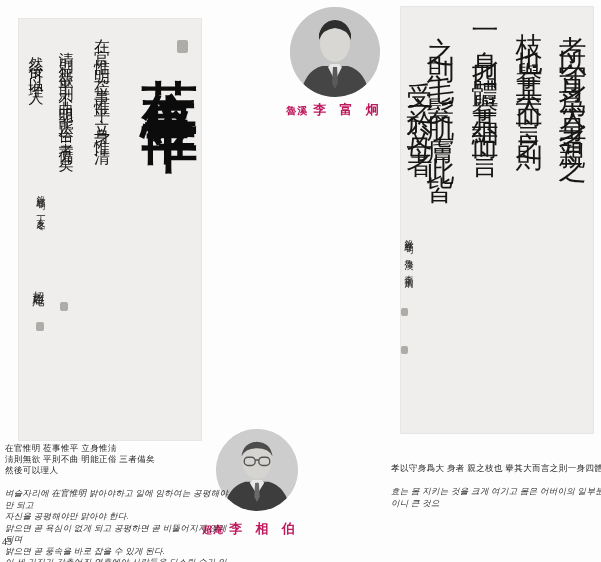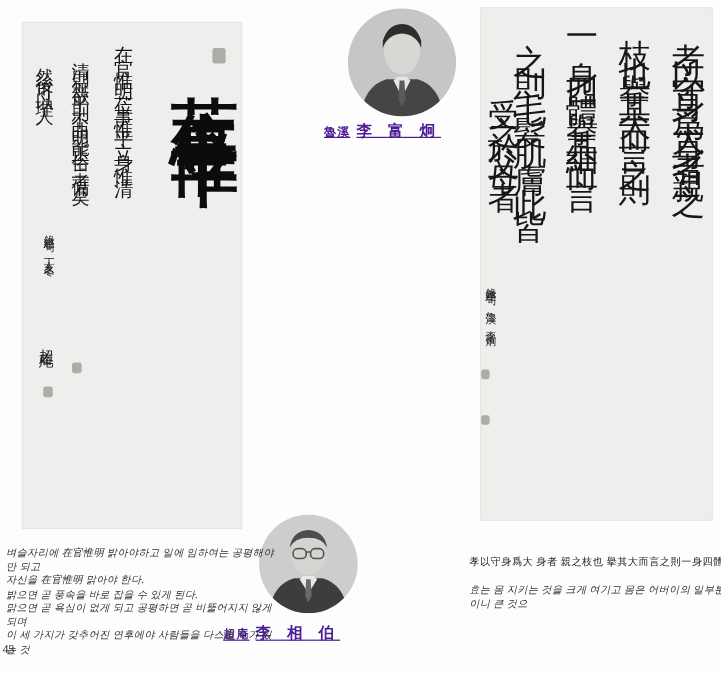--- a/index.html
+++ b/index.html
@@ -34,21 +34,21 @@
   .seal-l1 { left:42px;  top:284px; width:8px;  height:9px; }
   .seal-l2 { left:18px;  top:304px; width:8px;  height:9px; }
   .seal-r1 { left:1px;   top:302px; width:7px;  height:8px; }
   .seal-r2 { left:1px;   top:340px; width:7px;  height:8px; }
 
   .portrait { position:absolute; border-radius:50%; overflow:hidden; background:#c9c9c9; }
   .top-portrait    { left:290px; top:7px;   width:90px; height:90px; }
   .bottom-portrait { left:216px; top:429px; width:82px; height:82px; }
   .portrait svg { display:block; width:100%; height:100%; }
 
-  .caption { position:absolute; text-align:left; white-space:nowrap; color:#4c1d95;text-decoration:underline; }
+  .caption { position:absolute; text-align:center; white-space:nowrap; color:#be185d; }
   .cap-top    { left:270px; top:100px; width:130px; }
   .cap-bottom { left:186px; top:519px; width:130px; }
   .caption .pen  { font-size:10px; font-weight:bold; margin-right:5px; letter-spacing:1px; }
   .caption .name { font-size:13px; font-weight:bold; letter-spacing:5px; }
 
   .text-block { position:absolute; color:#2d2d2d; }
   .bl { left:5px;   top:443px; width:228px; }
   .br { left:391px; top:443px; width:216px;margin-top:20px; }
   .hanja-line  { font-size:8.5px; line-height:11px;   color:#1f1f1f; letter-spacing:0.4px; }
   .kr-group    { margin-top:12px;font-style:italic; }
@@ -109,25 +109,30 @@
       <rect x="31" y="31" width="12" height="9" rx="4" fill="none" stroke="#555555" stroke-width="1.5"></rect>
       <rect x="47" y="31" width="12" height="9" rx="4" fill="none" stroke="#555555" stroke-width="1.5"></rect>
       <line x1="43" y1="34" x2="47" y2="34" stroke="#555555" stroke-width="1.5"></line>
     </svg>
   </div>
   <div class="caption cap-bottom">
     <span class="pen">超庵</span><span class="name">李 相 伯</span>
   </div>
 
   <div class="text-block bl">
+    <div>
+      <div class="hanja-line">在官惟明 莅事惟平 立身惟淸</div>
+      <div class="hanja-line">淸則無欲 平則不曲 明能正俗 三者備矣</div>
+      <div class="hanja-line">然後可以理人</div>
+    </div>
     <div class="kr-group">
       <div class="kr-line">벼슬자리에 在官惟明 밝아야하고 일에 임하여는 공평해야만 되고</div>
-      <div class="kr-line">자신을 在官惟明 맑아야 한다.</div>
+      <div class="kr-line">자신을 공평해야만 맑아야 한다.</div>
+      <div class="kr-line">맑으면 곧 욕심이 없게 되고 공평하면 곧 비뚤어지지 않게 되며</div>
       <div class="kr-line">밝으면 곧 풍속을 바로 잡을 수 있게 된다.</div>
-      <div class="kr-line">맑으면 곧 욕심이 없게 되고 공평하면 곧 비뚤어지지 않게 되며</div>
       <div class="kr-line">이 세 가지가 갖추어진 연후에야 사람들을 다스릴 수가 있는 것</div>
 
     </div>
   </div>
 
   <div class="text-block br">
     <div>
       <div class="hanja-line">孝以守身爲大 身者 親之枝也 擧其大而言之則一身四體</div>
     </div>
     <div class="kr-group">

